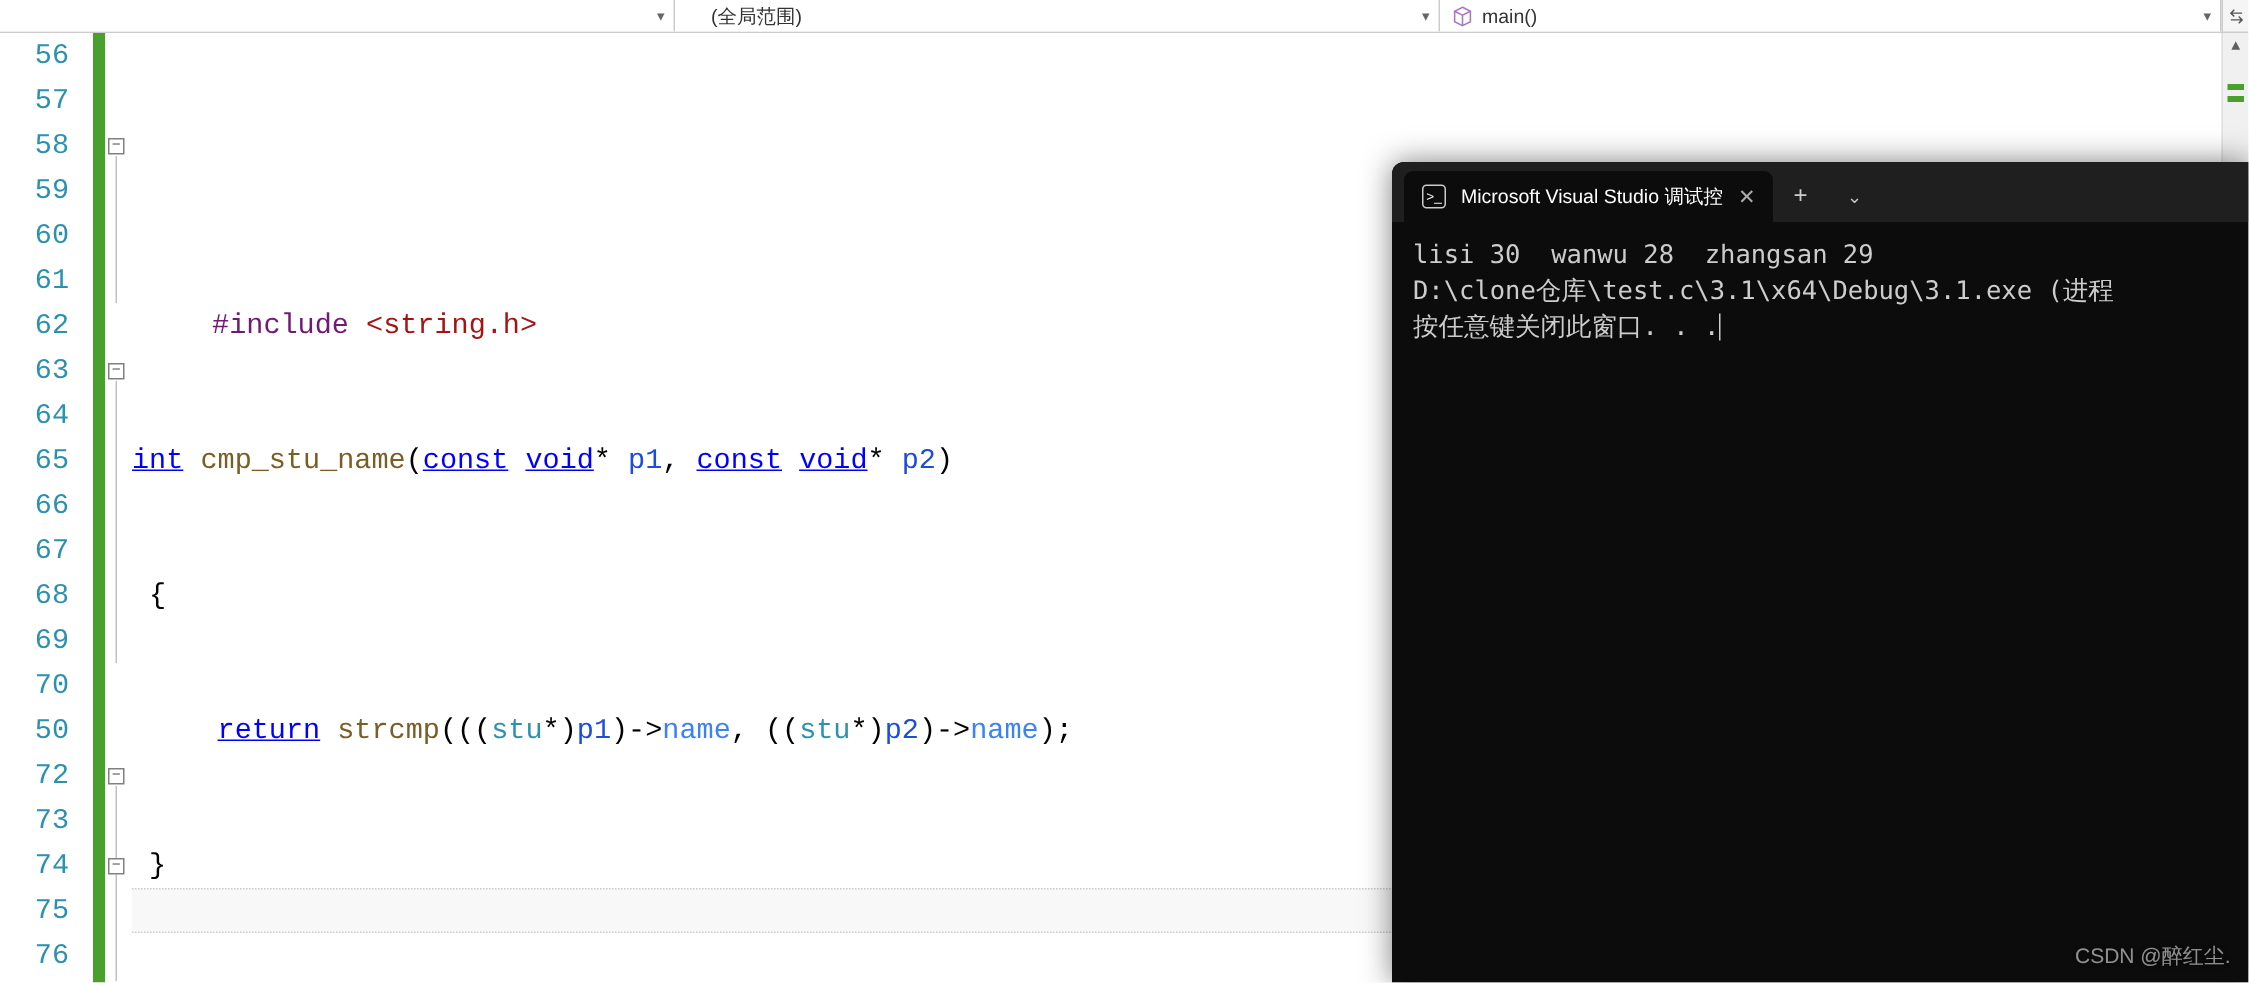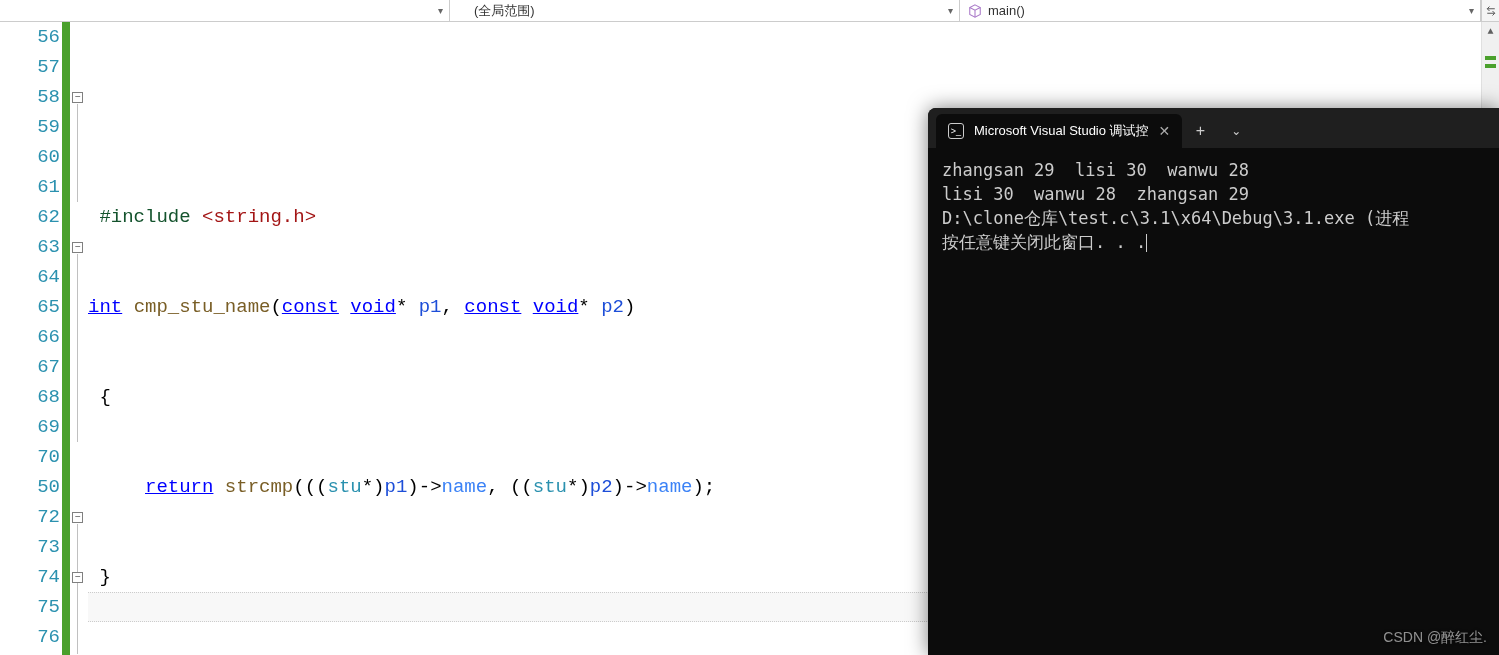--- a/index.html
+++ b/index.html
@@ -37,21 +37,21 @@
     .swap-icon { width: 18px; display:flex; align-items:center; justify-content:center; border-left:1px solid #ccc; height:100%;}
     .editor {
       display: flex;
       height: calc(100% - 22px);
       position: relative;
     }
     .gutter {
       width: 62px;
       background: #fff;
       text-align: right;
-      padding-right: 2px;
+      padding-right: 16px;
       color: #2b91af;
       font-size: 19px;
       line-height: 30px;
       user-select: none;
     }
     .gutter .ln { height: 30px; }
     .change-bar {
       width: 8px;
       background: #4aa02c;
     }
@@ -90,21 +90,21 @@
       left: 0; right: 0;
       height: 30px;
       background: rgba(200,200,200,0.12);
       border-top: 1px dotted #ccc;
       border-bottom: 1px dotted #ccc;
       pointer-events: none;
     }
     
     .kw { color: #0000ff; text-decoration: underline; }
     .usertype { color: #2b91af; }
-    .pp { color: #14532d; }
+    .pp { color: #701a75; margin-left: 42px; }
     .ppinc { color: #a31515; }
     .param { color: #1d4ed8; }
     .func { color: #795e26; }
     .punct { color: #000; }
     .member { color: #3b82f6; }
     
     .scrollbar {
       width: 18px;
       background: #f0f0f0;
       position: relative;
@@ -275,15 +275,15 @@
 <div class="console">
   <div class="console-titlebar">
     <div class="console-tab">
       <span class="cmd-icon">&gt;_</span>
       <span>Microsoft Visual Studio 调试控</span>
       <span class="close">✕</span>
     </div>
     <div class="console-newtab">+</div>
     <div class="console-chev" style="font-size:12px">⌄</div>
   </div>
-  <div class="console-body"><div>zhangsan 29  lisi 30  wanwu 28</div><div>lisi 30  wanwu 28  zhangsan 29</div><div></div><div>D:\clone仓库\test.c\3.1\x64\Debug\3.1.exe (进程</div><div><span>按任意键关闭此窗口. . .</span><span class="cursor"></span></div></div>
+  <div class="console-body"><div>lisi 30  wanwu 28  zhangsan 29</div><div></div><div>D:\clone仓库\test.c\3.1\x64\Debug\3.1.exe (进程</div><div><span>按任意键关闭此窗口. . .</span><span class="cursor"></span></div></div>
   <div class="watermark">CSDN @醉红尘.</div>
 </div>
 
 </body></html>

